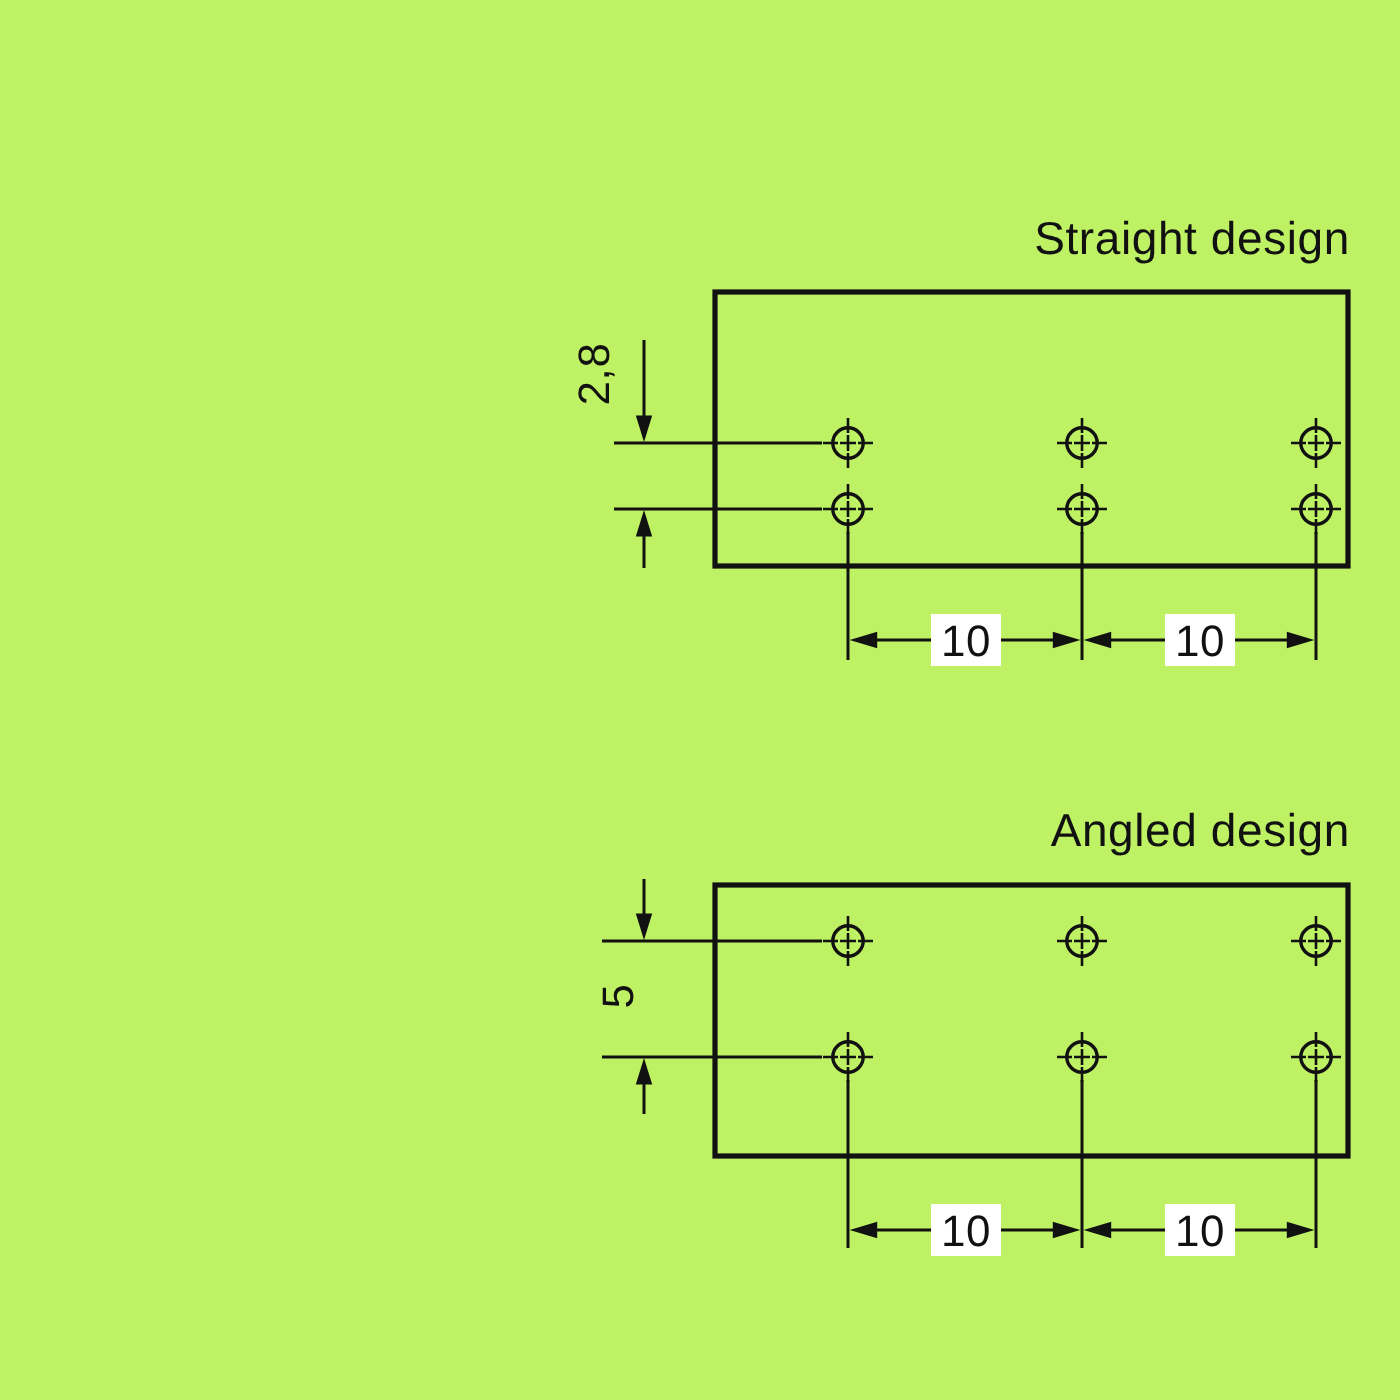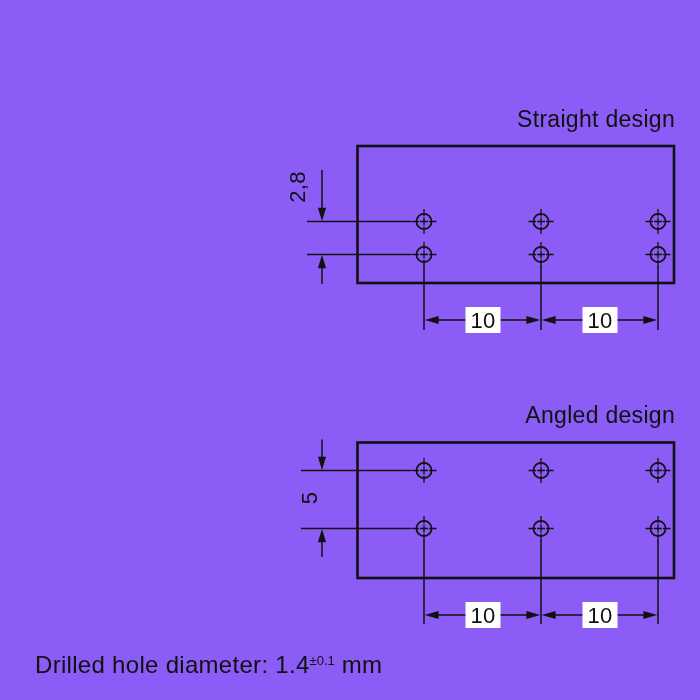--- a/index.html
+++ b/index.html
@@ -1,21 +1,21 @@
 <!DOCTYPE html>
 <html><head>
 <meta charset="utf-8">
 <style>
   * { margin: 0; padding: 0; box-sizing: border-box; }
   html, body { background: #ffffff; }
   .canvas {
     position: relative;
     width: 700px;
     height: 700px;
-    background: #8b5cf6;
+    background: #bef264;
     overflow: hidden;
     font-family: "Liberation Sans", sans-serif;
     color: #111111;
   }
   .canvas svg { position: absolute; left: 0; top: 0; display: block; }
 
   
   .outline { fill: none; stroke: #111111; stroke-width: 2.6; }
   .thin    { fill: none; stroke: #111111; stroke-width: 1.5; }
   .hole-c  { fill: none; stroke: #111111; stroke-width: 1.7; }
@@ -138,18 +138,13 @@
 
         <path class="thin" d="M554 615 H645"></path>
         <polygon class="head" points="541.8,615 555.6,610.9 555.6,619.1"></polygon>
         <polygon class="head" points="657.2,615 643.4,610.9 643.4,619.1"></polygon>
         <rect class="mask" x="582.5" y="602" width="35" height="26"></rect>
         <text class="dim-text" x="600" y="623" text-anchor="middle">10</text>
       </g>
     </g>
   </svg>
 
-  <div class="footer">
-    <span>Drilled hole diameter:</span>
-    <span>1.4</span><span class="sup">±0.1</span>
-    <span>mm</span>
-  </div>
 </div>
 
 </body></html>

